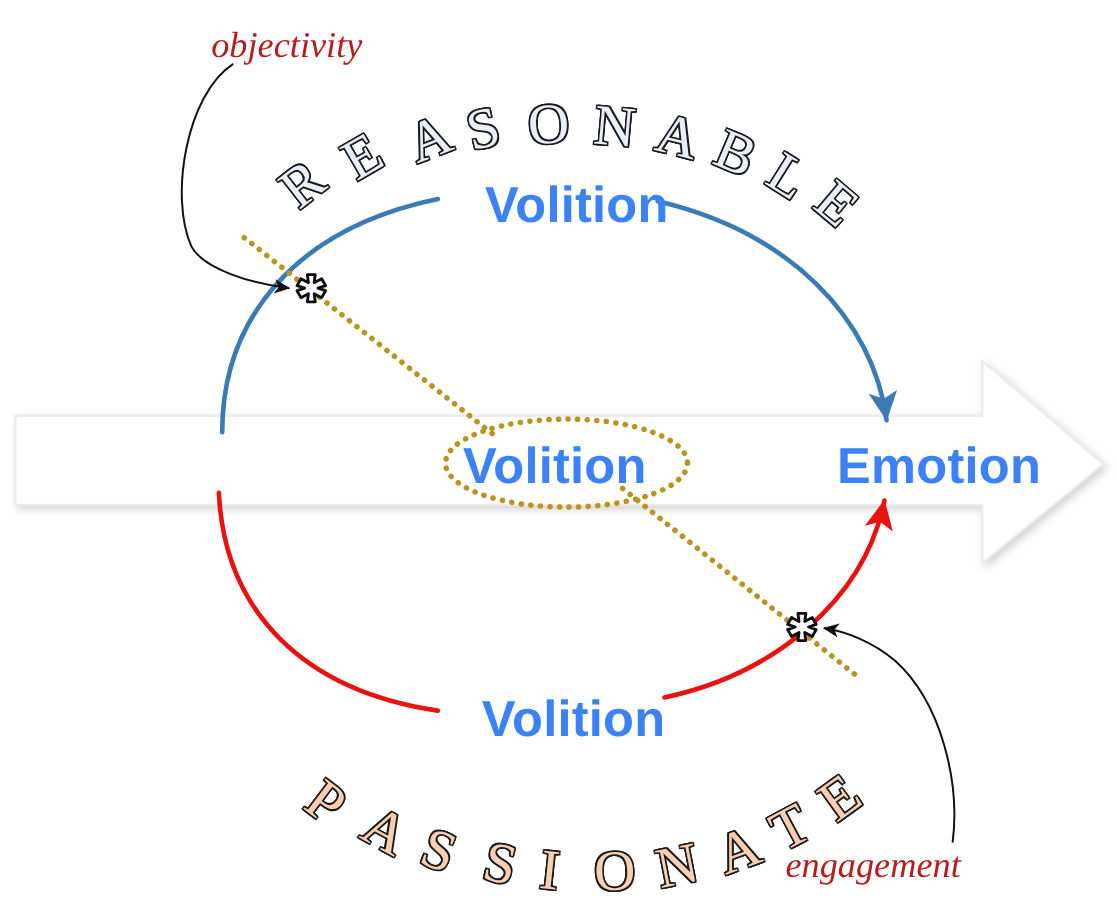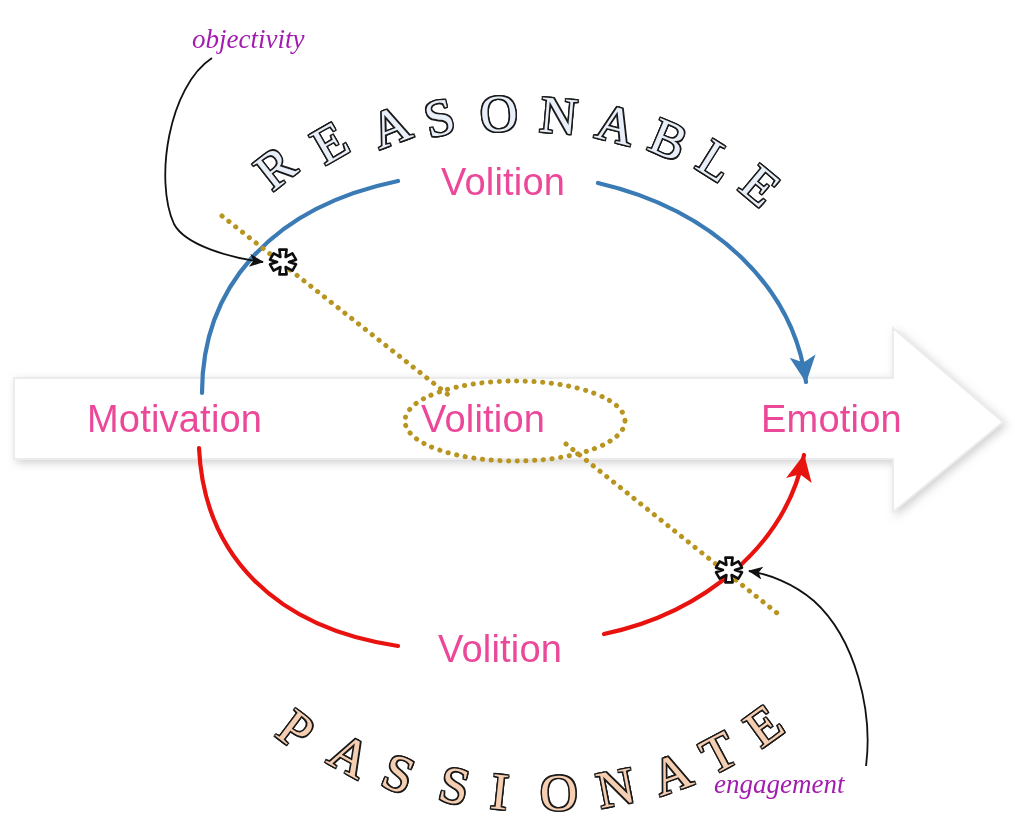--- a/index.html
+++ b/index.html
@@ -8,35 +8,35 @@
     font-family:"Liberation Sans", sans-serif;
     width:1015px;height:832px;overflow:hidden;position:relative;
   }
   #stage{position:relative;width:1015px;height:832px;background:#fff;}
   #stage svg{position:absolute;left:0;top:0;width:1015px;height:832px;}
 
   
   .node-label{
     position:absolute;
     font-family:"Liberation Sans", sans-serif;
-    font-size:38px;
-    font-weight:400;
-    color:#ec4899;
+    font-size:46px;
+    font-weight:700;
+    color:#3b82f6;
     white-space:nowrap;
     letter-spacing:0.2px;
     line-height:1;
   }
 
   
   .annot-label{
     position:absolute;
     font-family:"Liberation Serif", serif;
     font-style:italic;
-    font-size:27px;
-    color:#a21caf;
+    font-size:33px;
+    color:#b91c1c;
     white-space:nowrap;
     line-height:1;
   }
 
   
   .arcword{position:absolute;left:0;top:0;width:1015px;height:832px;pointer-events:none;}
   .arcword span{
     position:absolute;
     font-family:"Liberation Serif", serif;
     font-weight:400;
@@ -139,21 +139,20 @@
       <span style="left: 384px; top: 748px; transform: rotate(21deg);">S</span>
       <span style="left: 440px; top: 760px; transform: rotate(13deg);">S</span>
       <span style="left: 491px; top: 766px; transform: rotate(6deg);">I</span>
       <span style="left: 540px; top: 767px; transform: rotate(-2deg);">O</span>
       <span style="left: 597px; top: 762px; transform: rotate(-11deg);">N</span>
       <span style="left: 653px; top: 748px; transform: rotate(-20deg);">A</span>
       <span style="left: 703px; top: 727px; transform: rotate(-28deg);">T</span>
       <span style="left: 748px; top: 700px; transform: rotate(-36deg);">E</span>
     </div>
 
-  <div class="node-label" style="left: 87px; top: 400px;">Motivation</div>
   <div class="node-label" style="left: 421px; top: 400px;">Volition</div>
   <div class="node-label" style="left: 761px; top: 400px;">Emotion</div>
   <div class="node-label" style="left: 441px; top: 163px;">Volition</div>
   <div class="node-label" style="left: 438px; top: 630px;">Volition</div>
 
   <div class="annot-label" style="left: 192px; top: 26px;">objectivity</div>
   <div class="annot-label" style="left: 714px; top: 771px;">engagement</div>
 
 </div>
 

